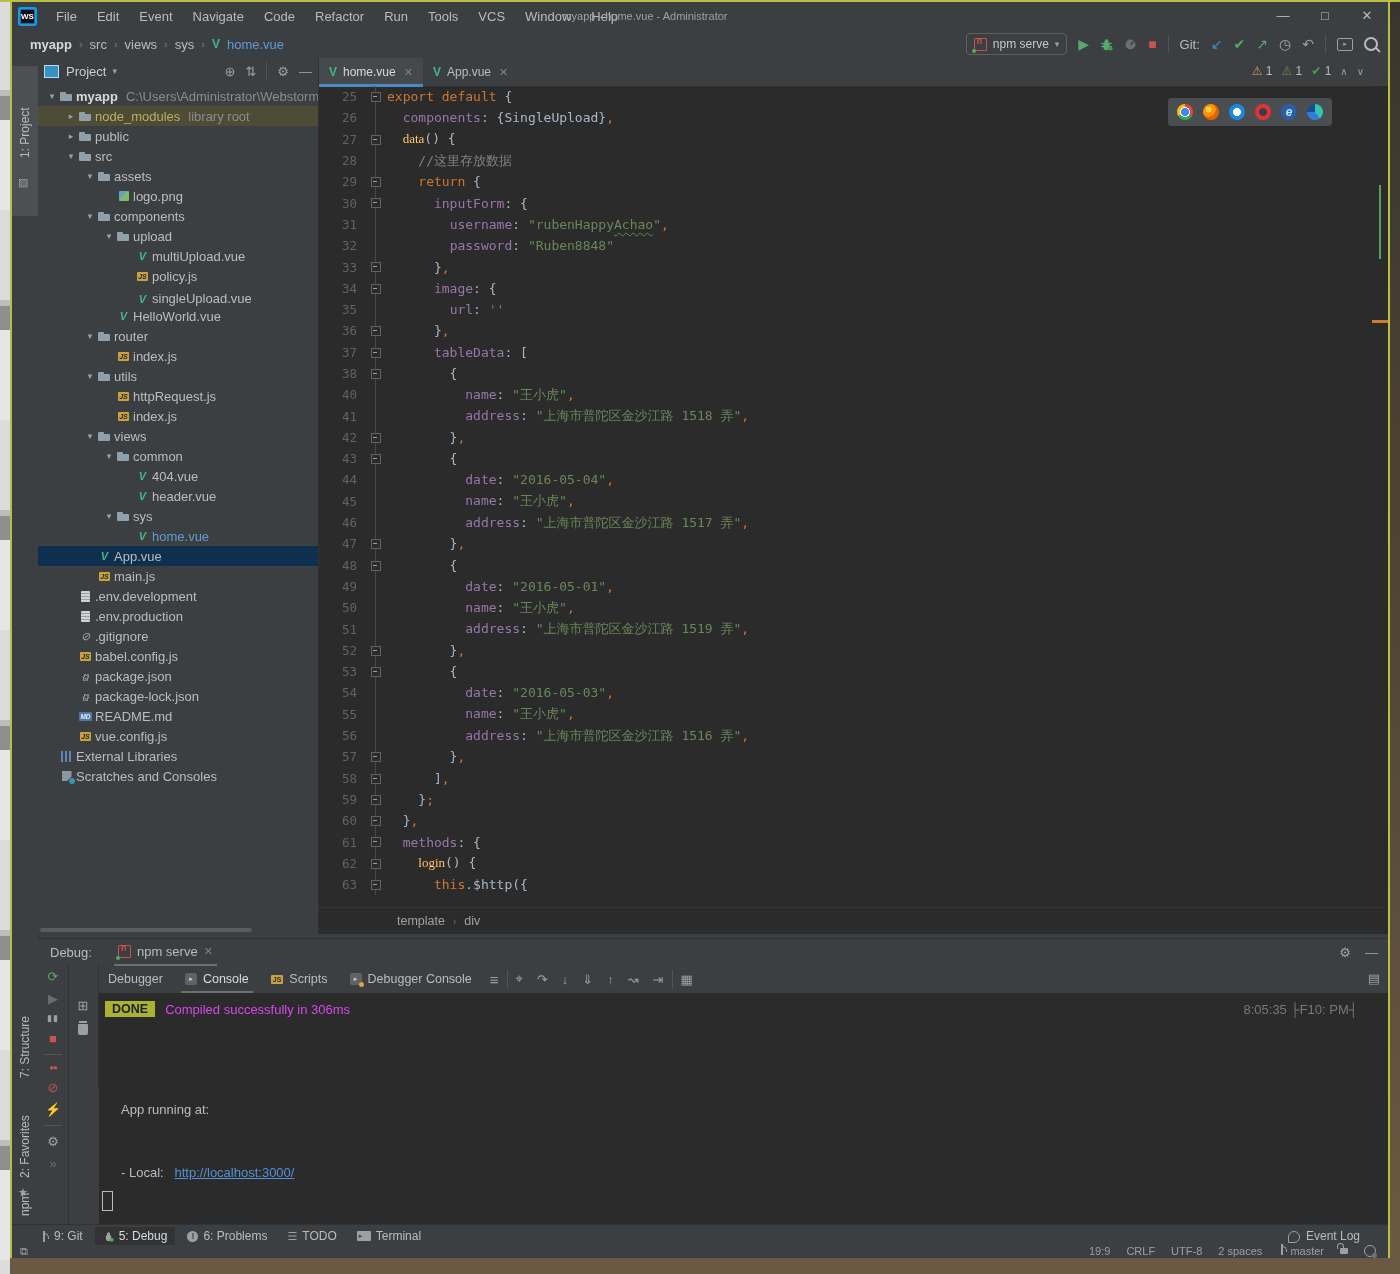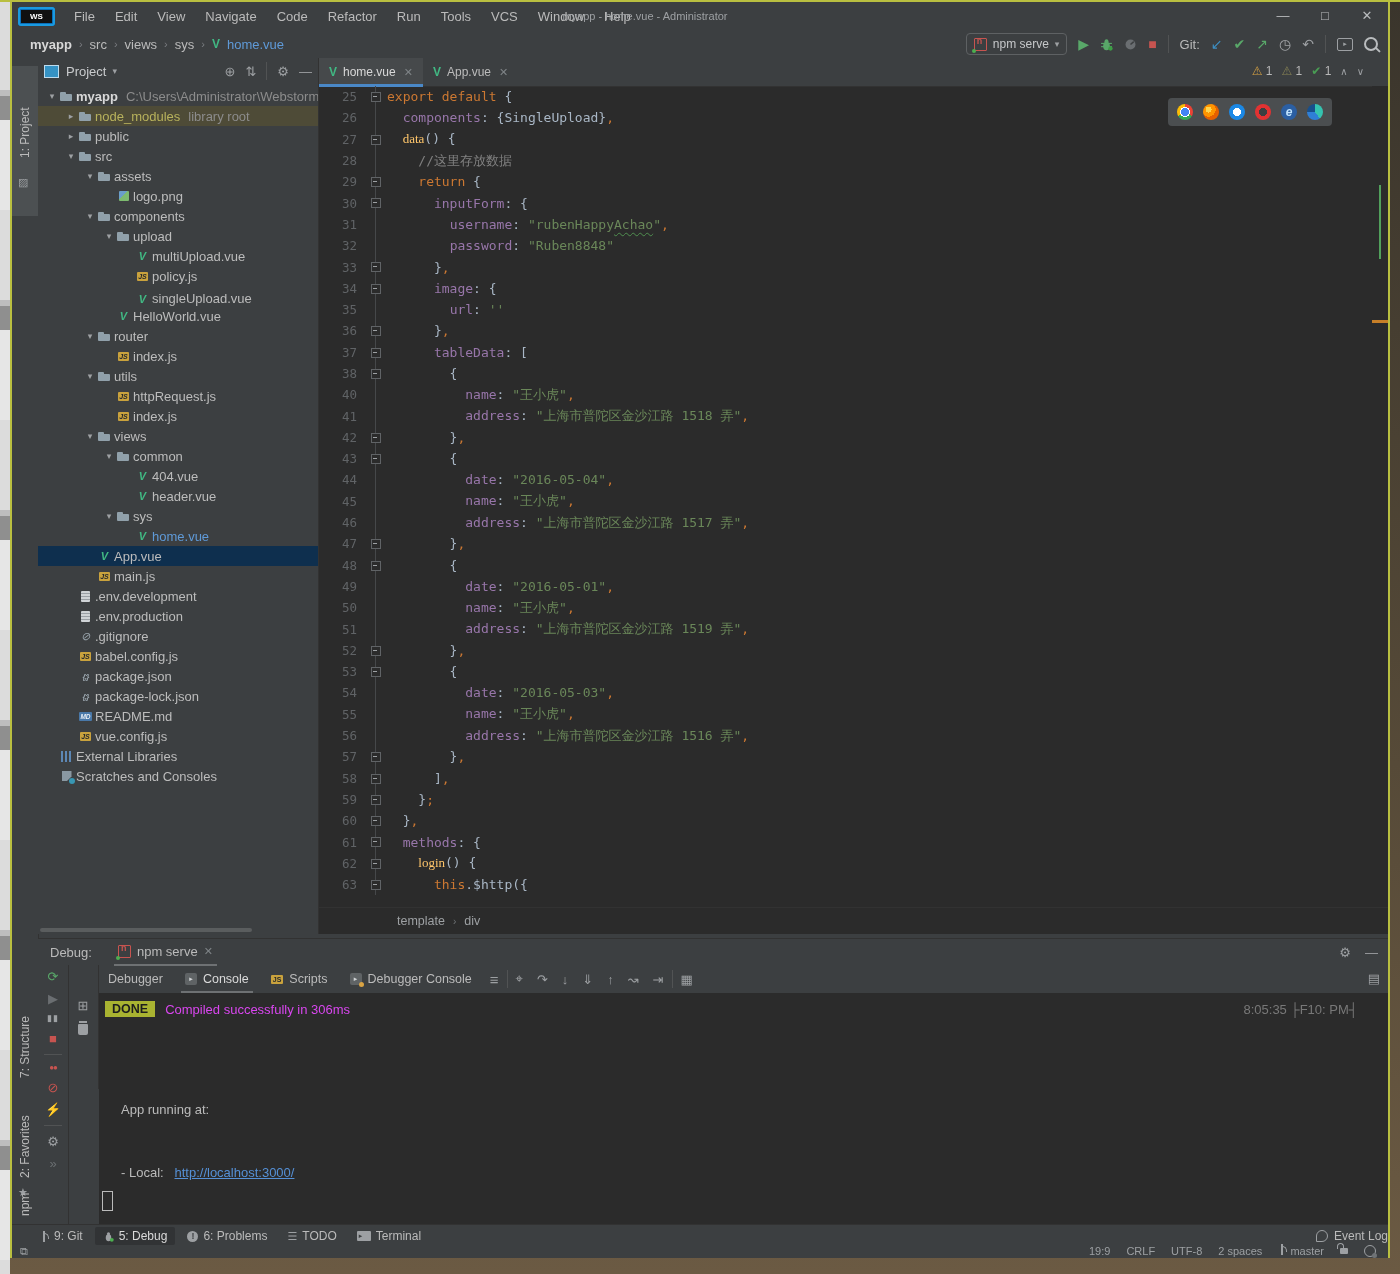--- a/index.html
+++ b/index.html
@@ -6,21 +6,21 @@
     font-family:"Liberation Sans",sans-serif;-webkit-font-smoothing:antialiased;}
   .desktop{position:absolute;inset:0;background:linear-gradient(180deg,#3a352c 0%,#564a38 60%,#6b5a43 100%);}
   .desk-left{position:absolute;left:0;top:0;width:10px;height:1274px;
     background:repeating-linear-gradient(180deg,#dcdcdc 0 90px,#bdbdbd 90px 96px,#8f8f8f 96px 120px,#e6e6e6 120px 210px);}
   .ide{position:absolute;left:10px;top:0;width:1380px;height:1258px;border:2px solid #b9bf40;
     background:#3c3f41;box-sizing:border-box;}
   .topline{position:absolute;left:0;top:0;width:1400px;height:2px;background:#b9bf40;}
 
   
   .titlebar{position:absolute;left:0;top:0;right:0;height:28px;background:#3c3f41;display:flex;align-items:center;}
-  .ws-logo{width:37px;height:19px;margin:0 10px 0 6px;background:#101010;border-radius:3px;flex:none;
+  .ws-logo{width:19px;height:19px;margin:0 10px 0 6px;background:#101010;border-radius:3px;flex:none;
     display:flex;align-items:center;justify-content:center;color:#fff;font-size:8px;font-weight:bold;
     box-shadow:inset 0 0 0 2px #1a9ae0, inset 0 0 0 3px #0b6fb8;}
   .menus{display:flex;gap:2px;}
   .menu-item{color:#bbbbbb;font-size:13px;padding:3px 9px;border-radius:2px;}
   .win-title{position:absolute;left:46%;transform:translateX(-50%);color:#9da0a3;font-size:11px;white-space:nowrap;}
   .win-controls{position:absolute;right:0;top:0;height:28px;display:flex;align-items:center;}
   .wc{width:42px;text-align:center;color:#b9bcbe;font-size:13px;line-height:28px;}
 
   
   .navbar{position:absolute;left:0;top:28px;right:0;height:28px;background:#3c3f41;border-bottom:1px solid #323232;
@@ -153,21 +153,21 @@
   .done-time{position:absolute;right:30px;top:9px;color:#787878;}
   .con-lines{position:absolute;left:22px;top:64px;line-height:21px;white-space:pre;}
   .con-link{color:#5590d6;text-decoration:underline;cursor:pointer;}
   .cursor-box{position:absolute;left:3px;top:198px;width:9px;height:18px;border:1px solid #bbbbbb;}
 
   
   .bottombar{position:absolute;left:0;top:1222px;right:0;height:22px;background:#3c3f41;border-top:1px solid #323232;
     display:flex;align-items:center;font-size:12px;color:#bbbbbb;}
   .bb-item{display:flex;align-items:center;gap:5px;padding:2px 8px;margin-left:4px;border-radius:2px;}
   .bb-item.active{background:#313335;color:#dadada;}
-  .bb-right{position:absolute;right:0;display:flex;align-items:center;gap:6px;}
+  .bb-right{position:absolute;right:28px;display:flex;align-items:flex-end;gap:6px;}
   .balloon{width:10px;height:10px;border:1.5px solid #9da0a3;border-radius:50% 50% 50% 0;}
   .branch-ic{display:inline-block;width:9px;height:11px;position:relative;}
   .branch-ic::before{content:"";position:absolute;left:3px;top:0;width:1.5px;height:11px;background:#9da0a3;}
   .branch-ic::after{content:"";position:absolute;left:3px;top:2px;width:5px;height:5px;border:1.5px solid #9da0a3;border-left:none;border-bottom:none;border-radius:0 5px 0 0;}
   .bug-mini{width:11px;height:11px;}
   .err-ic{width:11px;height:11px;border-radius:50%;background:#9da0a3;color:#3c3f41;font-size:9px;font-weight:bold;
     display:inline-flex;align-items:center;justify-content:center;}
   .todo-ic{color:#9da0a3;font-size:11px;}
   .term-ic{width:12px;height:10px;background:#9da0a3;border-radius:1px;color:#3c3f41;font-size:7px;display:inline-flex;align-items:center;padding-left:2px;}
   .statusbar{position:absolute;left:0;top:1244px;right:0;height:12px;background:#3c3f41;font-size:11px;color:#9da0a3;}
@@ -185,21 +185,21 @@
 <div class="desk-left"></div>
 <div class="topline"></div>
 
 <div class="ide">
 
   <div class="titlebar">
     <div class="ws-logo">WS</div>
     <div class="menus" id="menu-items">
         <span class="menu-item">File</span>
         <span class="menu-item">Edit</span>
-        <span class="menu-item">View</span>
+        <span class="menu-item">Event</span>
         <span class="menu-item">Navigate</span>
         <span class="menu-item">Code</span>
         <span class="menu-item">Refactor</span>
         <span class="menu-item">Run</span>
         <span class="menu-item">Tools</span>
         <span class="menu-item">VCS</span>
         <span class="menu-item">Window</span>
         <span class="menu-item">Help</span>
       </div>
     <div class="win-title">myapp - home.vue - Administrator</div>

